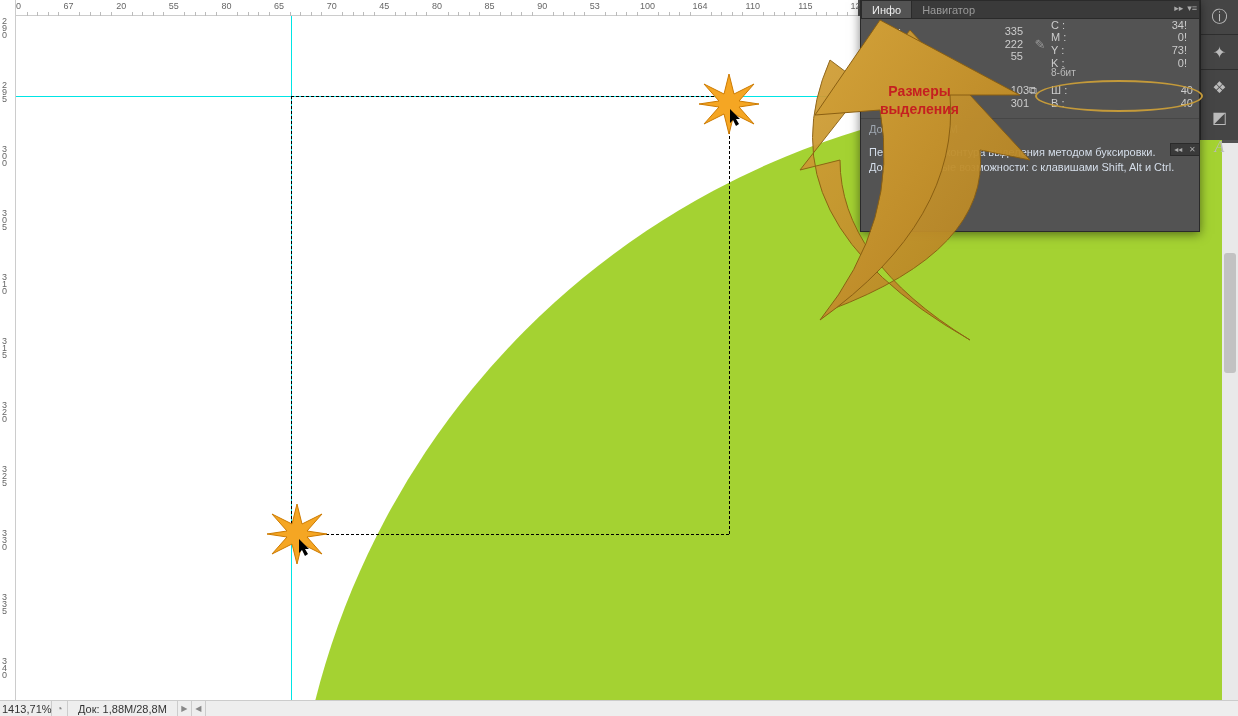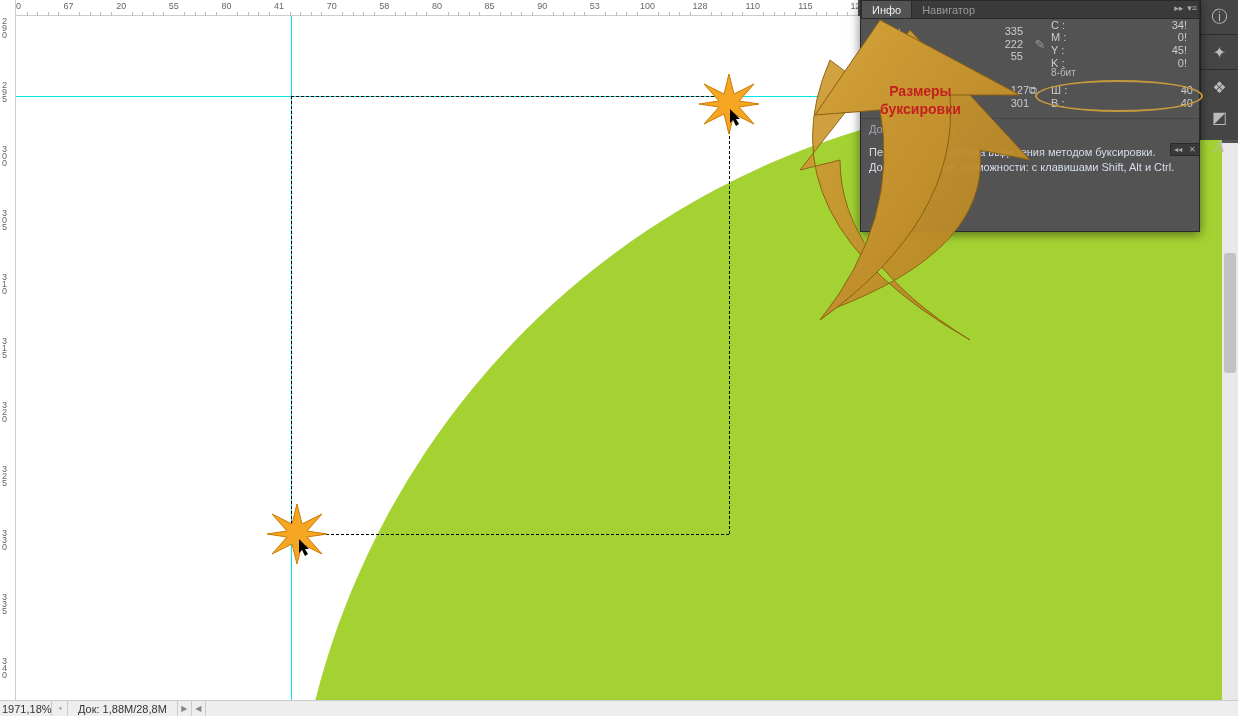--- a/index.html
+++ b/index.html
@@ -310,31 +310,31 @@
     <div class="num" style="left: 157.875px;">55</div>
     <div class="tick" style="left: 168.4px; height: 4px; top: 12px;"></div>
     <div class="tick" style="left: 178.925px; height: 4px; top: 12px;"></div>
     <div class="tick" style="left: 189.45px; height: 4px; top: 12px;"></div>
     <div class="tick" style="left: 199.975px; height: 4px; top: 12px;"></div>
     <div class="num" style="left: 210.5px;">80</div>
     <div class="tick" style="left: 221.025px; height: 4px; top: 12px;"></div>
     <div class="tick" style="left: 231.55px; height: 4px; top: 12px;"></div>
     <div class="tick" style="left: 242.075px; height: 4px; top: 12px;"></div>
     <div class="tick" style="left: 252.6px; height: 4px; top: 12px;"></div>
-    <div class="num" style="left: 263.125px;">41</div>
+    <div class="num" style="left: 263.125px;">65</div>
     <div class="tick" style="left: 273.65px; height: 4px; top: 12px;"></div>
     <div class="tick" style="left: 284.175px; height: 4px; top: 12px;"></div>
     <div class="tick" style="left: 294.7px; height: 4px; top: 12px;"></div>
     <div class="tick" style="left: 305.225px; height: 4px; top: 12px;"></div>
     <div class="num" style="left: 315.75px;">70</div>
     <div class="tick" style="left: 326.275px; height: 4px; top: 12px;"></div>
     <div class="tick" style="left: 336.8px; height: 4px; top: 12px;"></div>
     <div class="tick" style="left: 347.325px; height: 4px; top: 12px;"></div>
     <div class="tick" style="left: 357.85px; height: 4px; top: 12px;"></div>
-    <div class="num" style="left: 368.375px;">58</div>
+    <div class="num" style="left: 368.375px;">45</div>
     <div class="tick" style="left: 378.9px; height: 4px; top: 12px;"></div>
     <div class="tick" style="left: 389.425px; height: 4px; top: 12px;"></div>
     <div class="tick" style="left: 399.95px; height: 4px; top: 12px;"></div>
     <div class="tick" style="left: 410.475px; height: 4px; top: 12px;"></div>
     <div class="num" style="left: 421px;">80</div>
     <div class="tick" style="left: 431.525px; height: 4px; top: 12px;"></div>
     <div class="tick" style="left: 442.05px; height: 4px; top: 12px;"></div>
     <div class="tick" style="left: 452.575px; height: 4px; top: 12px;"></div>
     <div class="tick" style="left: 463.1px; height: 4px; top: 12px;"></div>
     <div class="num" style="left: 473.625px;">85</div>
@@ -350,21 +350,21 @@
     <div class="num" style="left: 578.875px;">53</div>
     <div class="tick" style="left: 589.4px; height: 4px; top: 12px;"></div>
     <div class="tick" style="left: 599.925px; height: 4px; top: 12px;"></div>
     <div class="tick" style="left: 610.45px; height: 4px; top: 12px;"></div>
     <div class="tick" style="left: 620.975px; height: 4px; top: 12px;"></div>
     <div class="num" style="left: 631.5px;">100</div>
     <div class="tick" style="left: 642.025px; height: 4px; top: 12px;"></div>
     <div class="tick" style="left: 652.55px; height: 4px; top: 12px;"></div>
     <div class="tick" style="left: 663.075px; height: 4px; top: 12px;"></div>
     <div class="tick" style="left: 673.6px; height: 4px; top: 12px;"></div>
-    <div class="num" style="left: 684.125px;">128</div>
+    <div class="num" style="left: 684.125px;">164</div>
     <div class="tick" style="left: 694.65px; height: 4px; top: 12px;"></div>
     <div class="tick" style="left: 705.175px; height: 4px; top: 12px;"></div>
     <div class="tick" style="left: 715.7px; height: 4px; top: 12px;"></div>
     <div class="tick" style="left: 726.225px; height: 4px; top: 12px;"></div>
     <div class="num" style="left: 736.75px;">110</div>
     <div class="tick" style="left: 747.275px; height: 4px; top: 12px;"></div>
     <div class="tick" style="left: 757.8px; height: 4px; top: 12px;"></div>
     <div class="tick" style="left: 768.325px; height: 4px; top: 12px;"></div>
     <div class="tick" style="left: 778.85px; height: 4px; top: 12px;"></div>
     <div class="num" style="left: 789.375px;">115</div>
@@ -508,39 +508,39 @@
       <div class="data-row">
           <span class="lbl"><span>C</span> :</span>
           <span class="val">34!</span>
         </div>
       <div class="data-row">
           <span class="lbl"><span>M</span> :</span>
           <span class="val">0!</span>
         </div>
       <div class="data-row">
           <span class="lbl"><span>Y</span> :</span>
-          <span class="val">45!</span>
+          <span class="val">73!</span>
         </div>
       <div class="data-row">
           <span class="lbl"><span>K</span> :</span>
           <span class="val">0!</span>
         </div>
     </div>
     <div></div>
     <div class="bit-line">8-бит</div>
     <div></div>
     <div class="bit-line">8-бит</div>
   </div>
 
   <div class="row2" style="position:relative">
     <div class="icon-cell">+</div>
     <div class="data-cell">
       <div class="data-row">
           <span class="lbl"><span>X</span> :</span>
-          <span class="val">127</span>
+          <span class="val">103</span>
         </div>
       <div class="data-row">
           <span class="lbl"><span>Y</span> :</span>
           <span class="val">301</span>
         </div>
     </div>
     <div class="icon-cell">⧉</div>
     <div class="data-cell">
       <div class="data-row">
           <span class="lbl"><span>Ш</span> :</span>
@@ -585,22 +585,22 @@
            L 200,150
            Q 210,250 50,310
            Q 160,230 130,120
            Z" fill="url(#ag)" stroke="#8a5f12" stroke-width="1" fill-rule="evenodd" opacity="0.95" transform="translate(20,0) scale(1,1)"></path>
 
   <path d="M 120,20 L 260,95 L 190,95 Q 200,220 60,320 Q 140,220 120,110 L 55,115 Z" fill="url(#ag)" stroke="#8a5f12" stroke-width="1"></path>
 </svg>
 
 <div class="callout-label" style="left:880px; top:82px">
   <div>Размеры</div>
-  <div>буксировки</div>
+  <div>выделения</div>
 </div>
 
 <div class="status-bar">
-  <div class="zoom">1971,18%</div>
+  <div class="zoom">1413,71%</div>
   <div class="globe">◔</div>
   <div class="doc">Док: 1,88M/28,8M</div>
   <div class="tri">▶</div>
   <div class="tri">◀</div>
 </div>
 
 </body></html>

